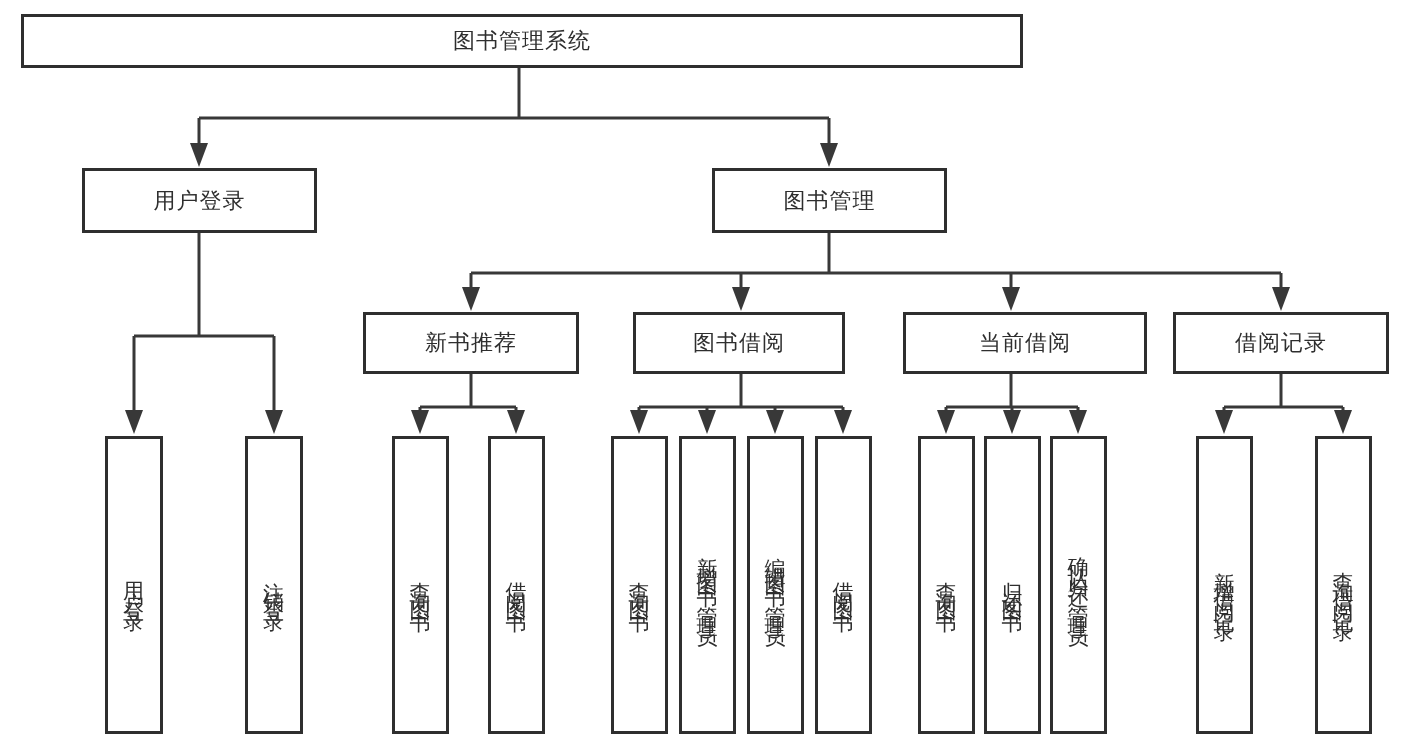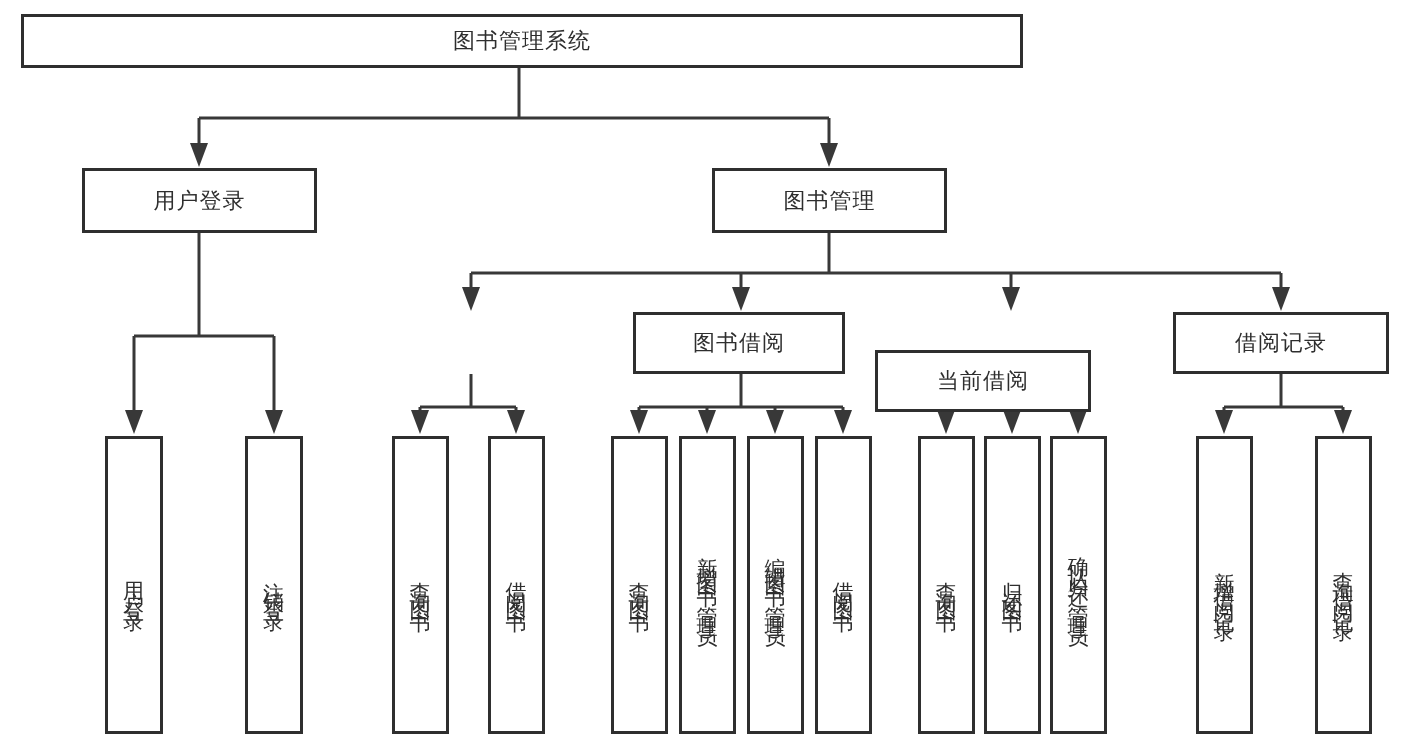--- a/index.html
+++ b/index.html
@@ -30,21 +30,21 @@
     white-space:nowrap;
   }
   
   #n-root{left:21px;top:14px;width:1002px;height:54px;}
   
   #n-user-login{left:82px;top:168px;width:235px;height:65px;}
   #n-book-mgmt{left:712px;top:168px;width:235px;height:65px;text-align:right;}
   
   #n-new-book{left:363px;top:312px;width:216px;height:62px;}
   #n-book-borrow{left:633px;top:312px;width:212px;height:62px;}
-  #n-current-borrow{left:875px;top:312px;width:216px;height:62px;margin-top:38px;}
+  #n-current-borrow{left:903px;top:312px;width:244px;height:62px;}
   #n-borrow-records{left:1173px;top:312px;width:216px;height:62px;}
   
   #l-1a{left:105px;width:58px;}
   #l-1b{left:245px;width:58px;}
   #l-2a{left:392px;width:57px;}
   #l-2b{left:488px;width:57px;}
   #l-3a{left:611px;width:57px;}
   #l-3b{left:679px;width:57px;}
   #l-3c{left:747px;width:57px;}
   #l-3d{left:815px;width:57px;}
@@ -112,20 +112,23 @@
     <span class="hlabel">图书管理系统</span>
   </div>
 
   <div id="n-user-login" class="box">
     <span class="hlabel">用户登录</span>
   </div>
   <div id="n-book-mgmt" class="box">
     <span class="hlabel">图书管理</span>
   </div>
 
+  <div id="n-new-book" class="box">
+    <span class="hlabel">新书推荐</span>
+  </div>
   <div id="n-book-borrow" class="box">
     <span class="hlabel">图书借阅</span>
   </div>
   <div id="n-current-borrow" class="box">
     <span class="hlabel">当前借阅</span>
   </div>
   <div id="n-borrow-records" class="box">
     <span class="hlabel">借阅记录</span>
   </div>
 

